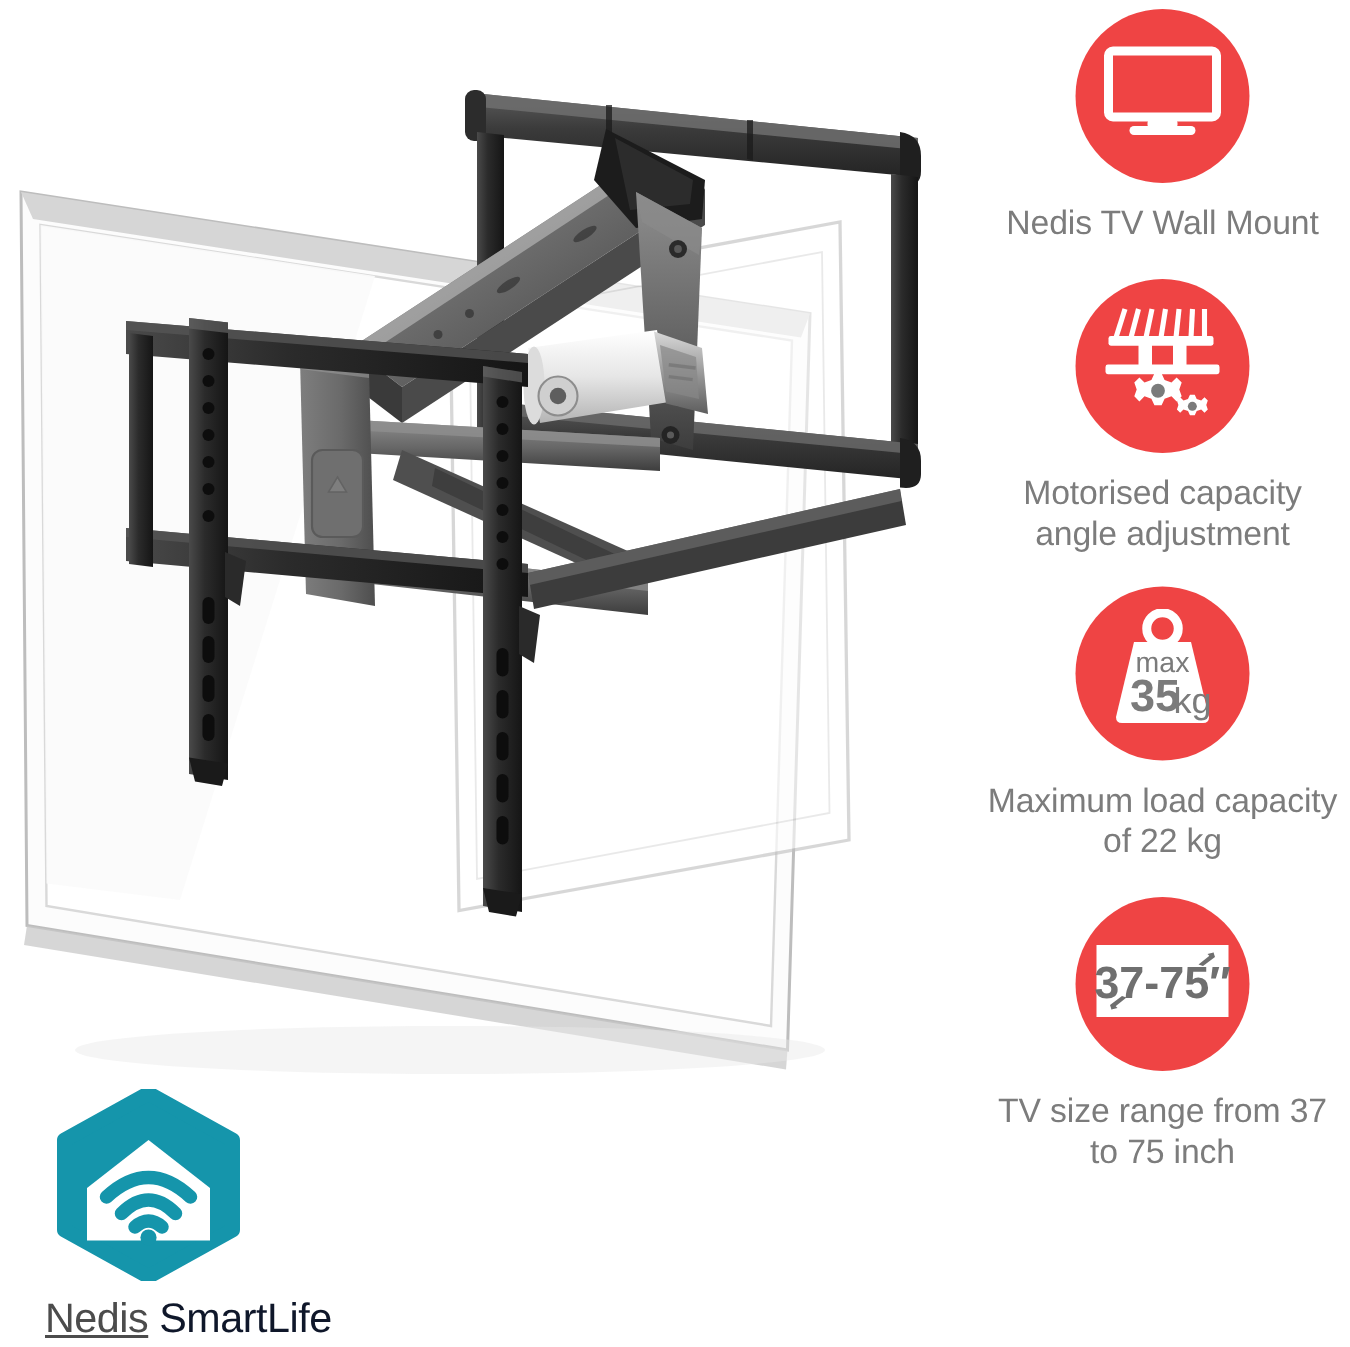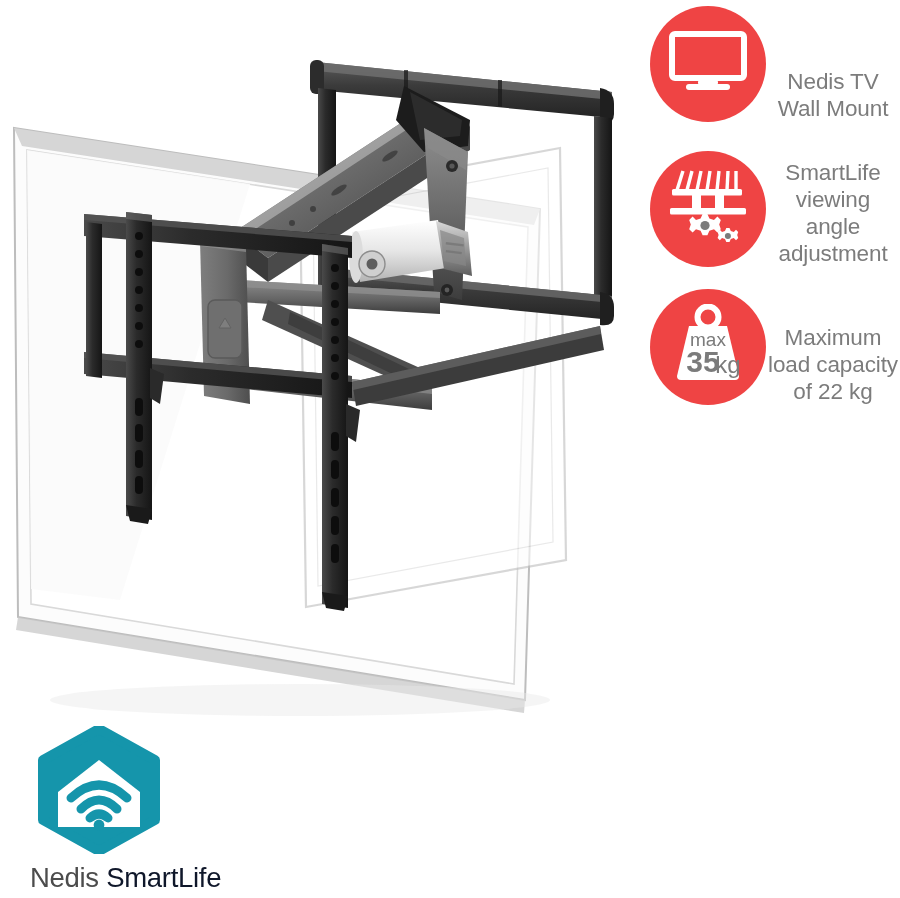--- a/index.html
+++ b/index.html
@@ -29,22 +29,22 @@
     position: absolute;
     left: 650px; top: 0;
     width: 250px; height: 898px;
     display: flex;
     flex-direction: column;
     align-items: center;
   }
   .feature {
     width: 250px;
     display: flex;
-    flex-direction: row;
-    align-items: flex-end;
+    flex-direction: column;
+    align-items: center;
   }
   .feature-icon-circle {
     width: 116px; height: 116px;
     border-radius: 50%;
     background: #ef4444;
     display: flex;
     align-items: center;
     justify-content: center;
     flex: none;
   }
@@ -70,21 +70,21 @@
     left: 30px; top: 726px;
     width: 250px;
   }
   #smartlife-mark { display: block; margin-left: 7px; }
   #smartlife-wordmark {
     margin-top: 4px;
     font-size: 27.5px;
     letter-spacing: -0.3px;
     white-space: nowrap;
   }
-  #smartlife-word-nedis { color: #4c4c4c; }
+  #smartlife-word-nedis { color: #4c4c4c; text-decoration: underline; }
   #smartlife-word-smart { color: #0f172a; }
 </style>
 </head>
 <body>
 
 <div id="page">
 
   <div id="product-photo">
     <svg id="product-svg" width="650" height="760" viewBox="0 0 650 760">
       <defs>
@@ -329,40 +329,58 @@
             </g>
             <circle cx="39" cy="57.5" r="4.6" fill="#7b7b7b"></circle>
 
             <g fill="#ffffff">
               <path d="M56,64 l3,-1 l1.3,-2.9 l3.2,0 l1.3,2.9 l3,1 l2.2,-2.2 l2.2,2.2 l-1,3 l1,3 l-2.2,2.2 l-2.2,-2.2 l-3,1 l-1.3,2.9 l-3.2,0 l-1.3,-2.9 l-3,-1 l-2.2,2.2 l-2.2,-2.2 l1,-3 l-1,-3 l2.2,-2.2 Z"></path>
             </g>
             <circle cx="61.9" cy="67.9" r="3" fill="#7b7b7b"></circle>
           </svg>
         </span>
       </div>
-      <div class="feature-caption">SmartLife viewing angle adjustment</div>
+      <div class="feature-caption">Motorised capacity angle adjustment</div>
     </div>
 
     <div class="feature" id="feature-3">
       <div class="feature-icon-circle">
         <span>
           <svg width="86" height="82" viewBox="0 0 86 82">
 
             <circle cx="43" cy="13" r="10.5" fill="none" stroke="#ffffff" stroke-width="6"></circle>
 
             <path d="M24,22 L62,22 L74,72 Q74,76 70,76 L16,76 Q12,76 12,72 Z" fill="#ffffff"></path>
             <text x="43" y="42" text-anchor="middle" fill="#7b7b7b" font-family="'Liberation Sans', sans-serif" font-size="19">max</text>
             <text x="38" y="68" text-anchor="middle" fill="#7b7b7b" font-family="'Liberation Sans', sans-serif" font-size="30" font-weight="bold">35</text>
             <text x="63" y="69" text-anchor="middle" fill="#7b7b7b" font-family="'Liberation Sans', sans-serif" font-size="24">kg</text>
           </svg>
         </span>
       </div>
       <div class="feature-caption">Maximum load capacity of 22 kg</div>
     </div>
 
+    <div class="feature" id="feature-4">
+      <div class="feature-icon-circle">
+        <span>
+          <svg width="92" height="60" viewBox="0 0 92 60">
+            <rect x="2" y="6" width="88" height="48" fill="#ffffff"></rect>
+            <text x="46" y="41" text-anchor="middle" fill="#6f6f6f" font-family="'Liberation Sans', sans-serif" font-size="30" font-weight="bold">37-75″</text>
+
+            <g fill="#6f6f6f">
+              <path d="M80,11 L70,19 L73,20 L81,14 Z"></path>
+              <path d="M80,11 L76,12 L79,15 Z"></path>
+              <path d="M12,49 L22,41 L19,40 L11,46 Z"></path>
+              <path d="M12,49 L16,48 L13,45 Z"></path>
+            </g>
+          </svg>
+        </span>
+      </div>
+      <div class="feature-caption">TV size range from 37 to 75 inch</div>
+    </div>
   </div>
 
   <div id="smartlife-logo">
     <span id="smartlife-mark">
       <svg width="124" height="128" viewBox="0 0 124 128">
         <path d="M62,3 L118,34 L118,94 L62,125 L6,94 L6,34 Z" fill="#1595ab" rx="10" stroke="#1595ab" stroke-width="10" stroke-linejoin="round"></path>
 
         <path d="M62,34 L103,66 L103,101 L21,101 L21,66 Z" fill="#ffffff"></path>
 
         <g fill="none" stroke="#1595ab" stroke-width="9" stroke-linecap="round">

